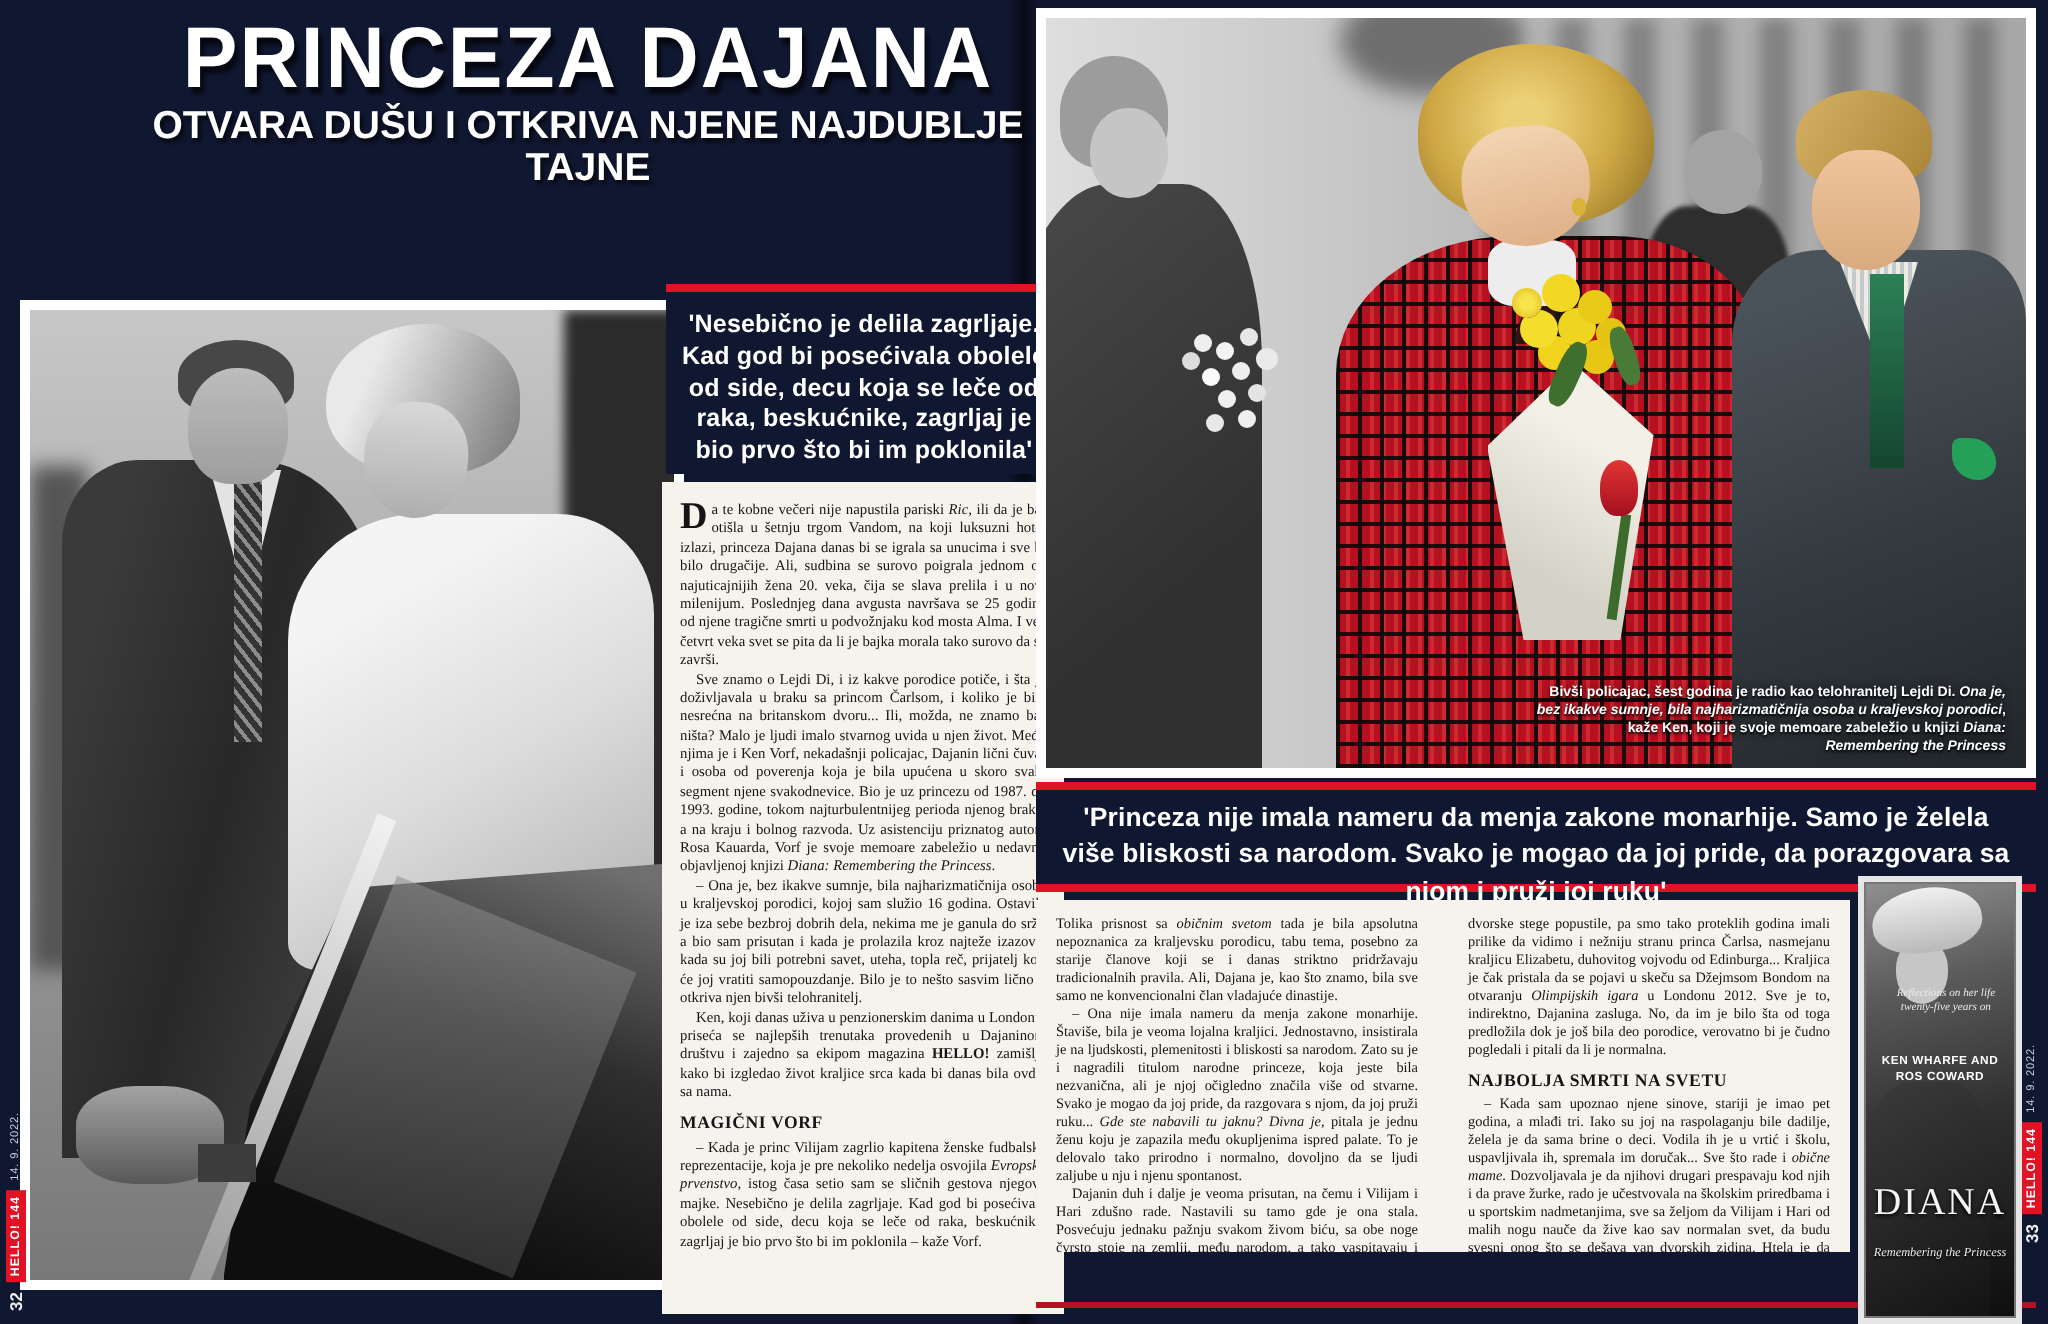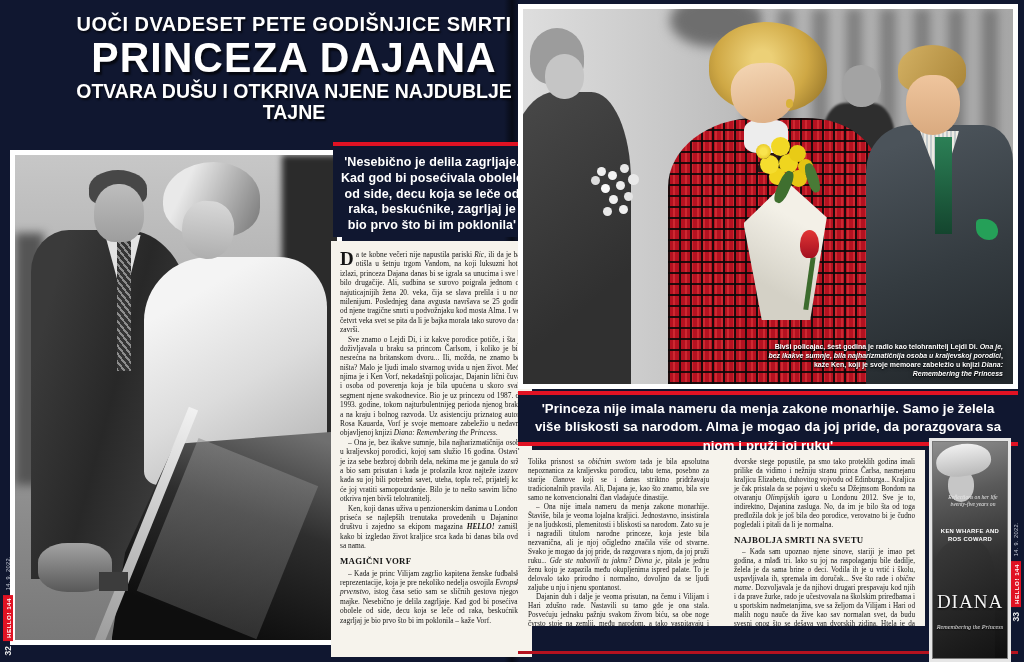--- a/index.html
+++ b/index.html
@@ -157,21 +157,20 @@
   .edge-badge{background:#e01223;color:#fff;font-weight:bold;font-size:6.2px;letter-spacing:.5px;
               padding:3px 1.5px;}
   .edge-num{color:#eee;font-weight:bold;font-size:8.5px;}
 </style>
 </head>
 <body>
 
 <div class="gutter"></div>
 
 <div class="header">
-  <div class="kicker">UOČI DVADESET PETE GODIŠNJICE SMRTI</div>
   <div class="title">PRINCEZA DAJANA</div>
   <div class="subline">OTVARA DUŠU I OTKRIVA NJENE NAJDUBLJE TAJNE</div>
 </div>
 
 <div class="photo-left">
   <div class="pl-scene">
     <div class="pl-shadow-left"></div>
     <div class="pl-figure-right"></div>
     <div class="pl-ken-suit"></div>
     <div class="pl-ken-shirt"></div>
@@ -189,21 +188,21 @@
     <div class="pl-mirror-arm"></div>
   </div>
 </div>
 
 <div class="quote-left">'Nesebično je delila zagrljaje. Kad god bi posećivala obolele od side, decu koja se leče od raka, beskućnike, zagrljaj je bio prvo što bi im poklonila'</div>
 
 <div class="panel article-left">
   <p class="para first"><span class="dropcap">D</span><span><span>a te kobne večeri nije napustila pariski </span><span style="font-style: italic;">Ric</span><span>, ili da je bar otišla u šetnju trgom Vandom, na koji luksuzni hotel izlazi, princeza Dajana danas bi se igrala sa unucima i sve bi bilo drugačije. Ali, sudbina se surovo poigrala jednom od najuticajnijih žena 20. veka, čija se slava prelila i u novi milenijum. Poslednjeg dana avgusta navršava se 25 godina od njene tragične smrti u podvožnjaku kod mosta Alma. I već četvrt veka svet se pita da li je bajka morala tako surovo da se završi.</span></span></p>
   <p class="para"><span>Sve znamo o Lejdi Di, i iz kakve porodice potiče, i šta je doživljavala u braku sa princom Čarlsom, i koliko je bila nesrećna na britanskom dvoru... Ili, možda, ne znamo baš ništa? Malo je ljudi imalo stvarnog uvida u njen život. Među njima je i Ken Vorf, nekadašnji policajac, Dajanin lični čuvar i osoba od poverenja koja je bila upućena u skoro svaki segment njene svakodnevice. Bio je uz princezu od 1987. do 1993. godine, tokom najturbulentnijeg perioda njenog braka, a na kraju i bolnog razvoda. Uz asistenciju priznatog autora Rosa Kauarda, Vorf je svoje memoare zabeležio u nedavno objavljenoj knjizi </span><span style="font-style: italic;">Diana: Remembering the Princess</span><span>.</span></p>
   <p class="para"><span>– Ona je, bez ikakve sumnje, bila najharizmatičnija osoba u kraljevskoj porodici, kojoj sam služio 16 godina. Ostavila je iza sebe bezbroj dobrih dela, nekima me je ganula do srži, a bio sam prisutan i kada je prolazila kroz najteže izazove, kada su joj bili potrebni savet, uteha, topla reč, prijatelj koji će joj vratiti samopouzdanje. Bilo je to nešto sasvim lično – otkriva njen bivši telohranitelj.</span></p>
-  <p class="para"><span>Ken, koji danas uživa u penzionerskim danima u Londonu, priseća se najlepših trenutaka provedenih u Dajaninom društvu i zajedno sa ekipom magazina </span><span style="font-weight: bold; font-style: italic;">HELLO!</span><span> zamišlja kako bi izgledao život kraljice srca kada bi danas bila ovde, sa nama.</span></p>
+  <p class="para"><span>Ken, koji danas uživa u penzionerskim danima u Londonu, priseća se najlepših trenutaka provedenih u Dajaninom društvu i zajedno sa ekipom magazina </span><span style="font-weight: bold;">HELLO!</span><span> zamišlja kako bi izgledao život kraljice srca kada bi danas bila ovde, sa nama.</span></p>
   <p class="para sec-head">MAGIČNI VORF</p>
   <p class="para"><span>– Kada je princ Vilijam zagrlio kapitena ženske fudbalske reprezentacije, koja je pre nekoliko nedelja osvojila </span><span style="font-style: italic;">Evropsko prvenstvo</span><span>, istog časa setio sam se sličnih gestova njegove majke. Nesebično je delila zagrljaje. Kad god bi posećivala obolele od side, decu koja se leče od raka, beskućnike, zagrljaj je bio prvo što bi im poklonila – kaže Vorf.</span></p>
 </div>
 
 <div class="photo-right">
   <div class="pr-scene">
     <div class="pr-crowd"></div>
     <div class="pr-foliage"></div>
     <div class="pr-lman-coat"></div>
     <div class="pr-lman-hair"></div>
@@ -226,21 +225,21 @@
     <div class="pr-rman-suit"></div>
     <div class="pr-rman-shirt"></div>
     <div class="pr-rman-tie"></div>
     <div class="pr-pocket"></div>
     <div class="pr-rman-hair"></div>
     <div class="pr-rman-face"></div>
     <div class="pr-caption"><span>Bivši policajac, šest godina je radio kao telohranitelj Lejdi Di. </span><span style="font-style: italic;">Ona je, bez ikakve sumnje, bila najharizmatičnija osoba u kraljevskoj porodici</span><span>, kaže Ken, koji je svoje memoare zabeležio u knjizi </span><span style="font-style: italic;">Diana: Remembering the Princess</span></div>
   </div>
 </div>
 
-<div class="banner">'Princeza nije imala nameru da menja zakone monarhije. Samo je želela više bliskosti sa narodom. Alma je mogao da joj pride, da porazgovara sa njom i pruži joj ruku'</div>
+<div class="banner">'Princeza nije imala nameru da menja zakone monarhije. Samo je želela više bliskosti sa narodom. Svako je mogao da joj pride, da porazgovara sa njom i pruži joj ruku'</div>
 
 <div class="panel article-right">
   <div class="rp-col">
     <p class="para first"><span>Tolika prisnost sa </span><span style="font-style: italic;">običnim svetom</span><span> tada je bila apsolutna nepoznanica za kraljevsku porodicu, tabu tema, posebno za starije članove koji se i danas striktno pridržavaju tradicionalnih pravila. Ali, Dajana je, kao što znamo, bila sve samo ne konvencionalni član vladajuće dinastije.</span></p>
     <p class="para"><span>– Ona nije imala nameru da menja zakone monarhije. Štaviše, bila je veoma lojalna kraljici. Jednostavno, insistirala je na ljudskosti, plemenitosti i bliskosti sa narodom. Zato su je i nagradili titulom narodne princeze, koja jeste bila nezvanična, ali je njoj očigledno značila više od stvarne. Svako je mogao da joj pride, da razgovara s njom, da joj pruži ruku... </span><span style="font-style: italic;">Gde ste nabavili tu jaknu? Divna je</span><span>, pitala je jednu ženu koju je zapazila među okupljenima ispred palate. To je delovalo tako prirodno i normalno, dovoljno da se ljudi zaljube u nju i njenu spontanost.</span></p>
     <p class="para"><span>Dajanin duh i dalje je veoma prisutan, na čemu i Vilijam i Hari zdušno rade. Nastavili su tamo gde je ona stala. Posvećuju jednaku pažnju svakom živom biću, sa obe noge čvrsto stoje na zemlji, među narodom, a tako vaspitavaju i njoj. Lejdi Di bila bi ponosna na sinove, veruje Ken.</span></p>
     <p class="para"><span>Džejmsom je da su posle njene prerane smrti</span></p>
   </div>
   <div class="rp-col">
     <p class="para first"><span>dvorske stege popustile, pa smo tako proteklih godina imali prilike da vidimo i nežniju stranu princa Čarlsa, nasmejanu kraljicu Elizabetu, duhovitog vojvodu od Edinburga... Kraljica je čak pristala da se pojavi u skeču sa Džejmsom Bondom na otvaranju </span><span style="font-style: italic;">Olimpijskih igara</span><span> u Londonu 2012. Sve je to, indirektno, Dajanina zasluga. No, da im je bilo šta od toga predložila dok je još bila deo porodice, verovatno bi je čudno pogledali i pitali da li je normalna.</span></p>

